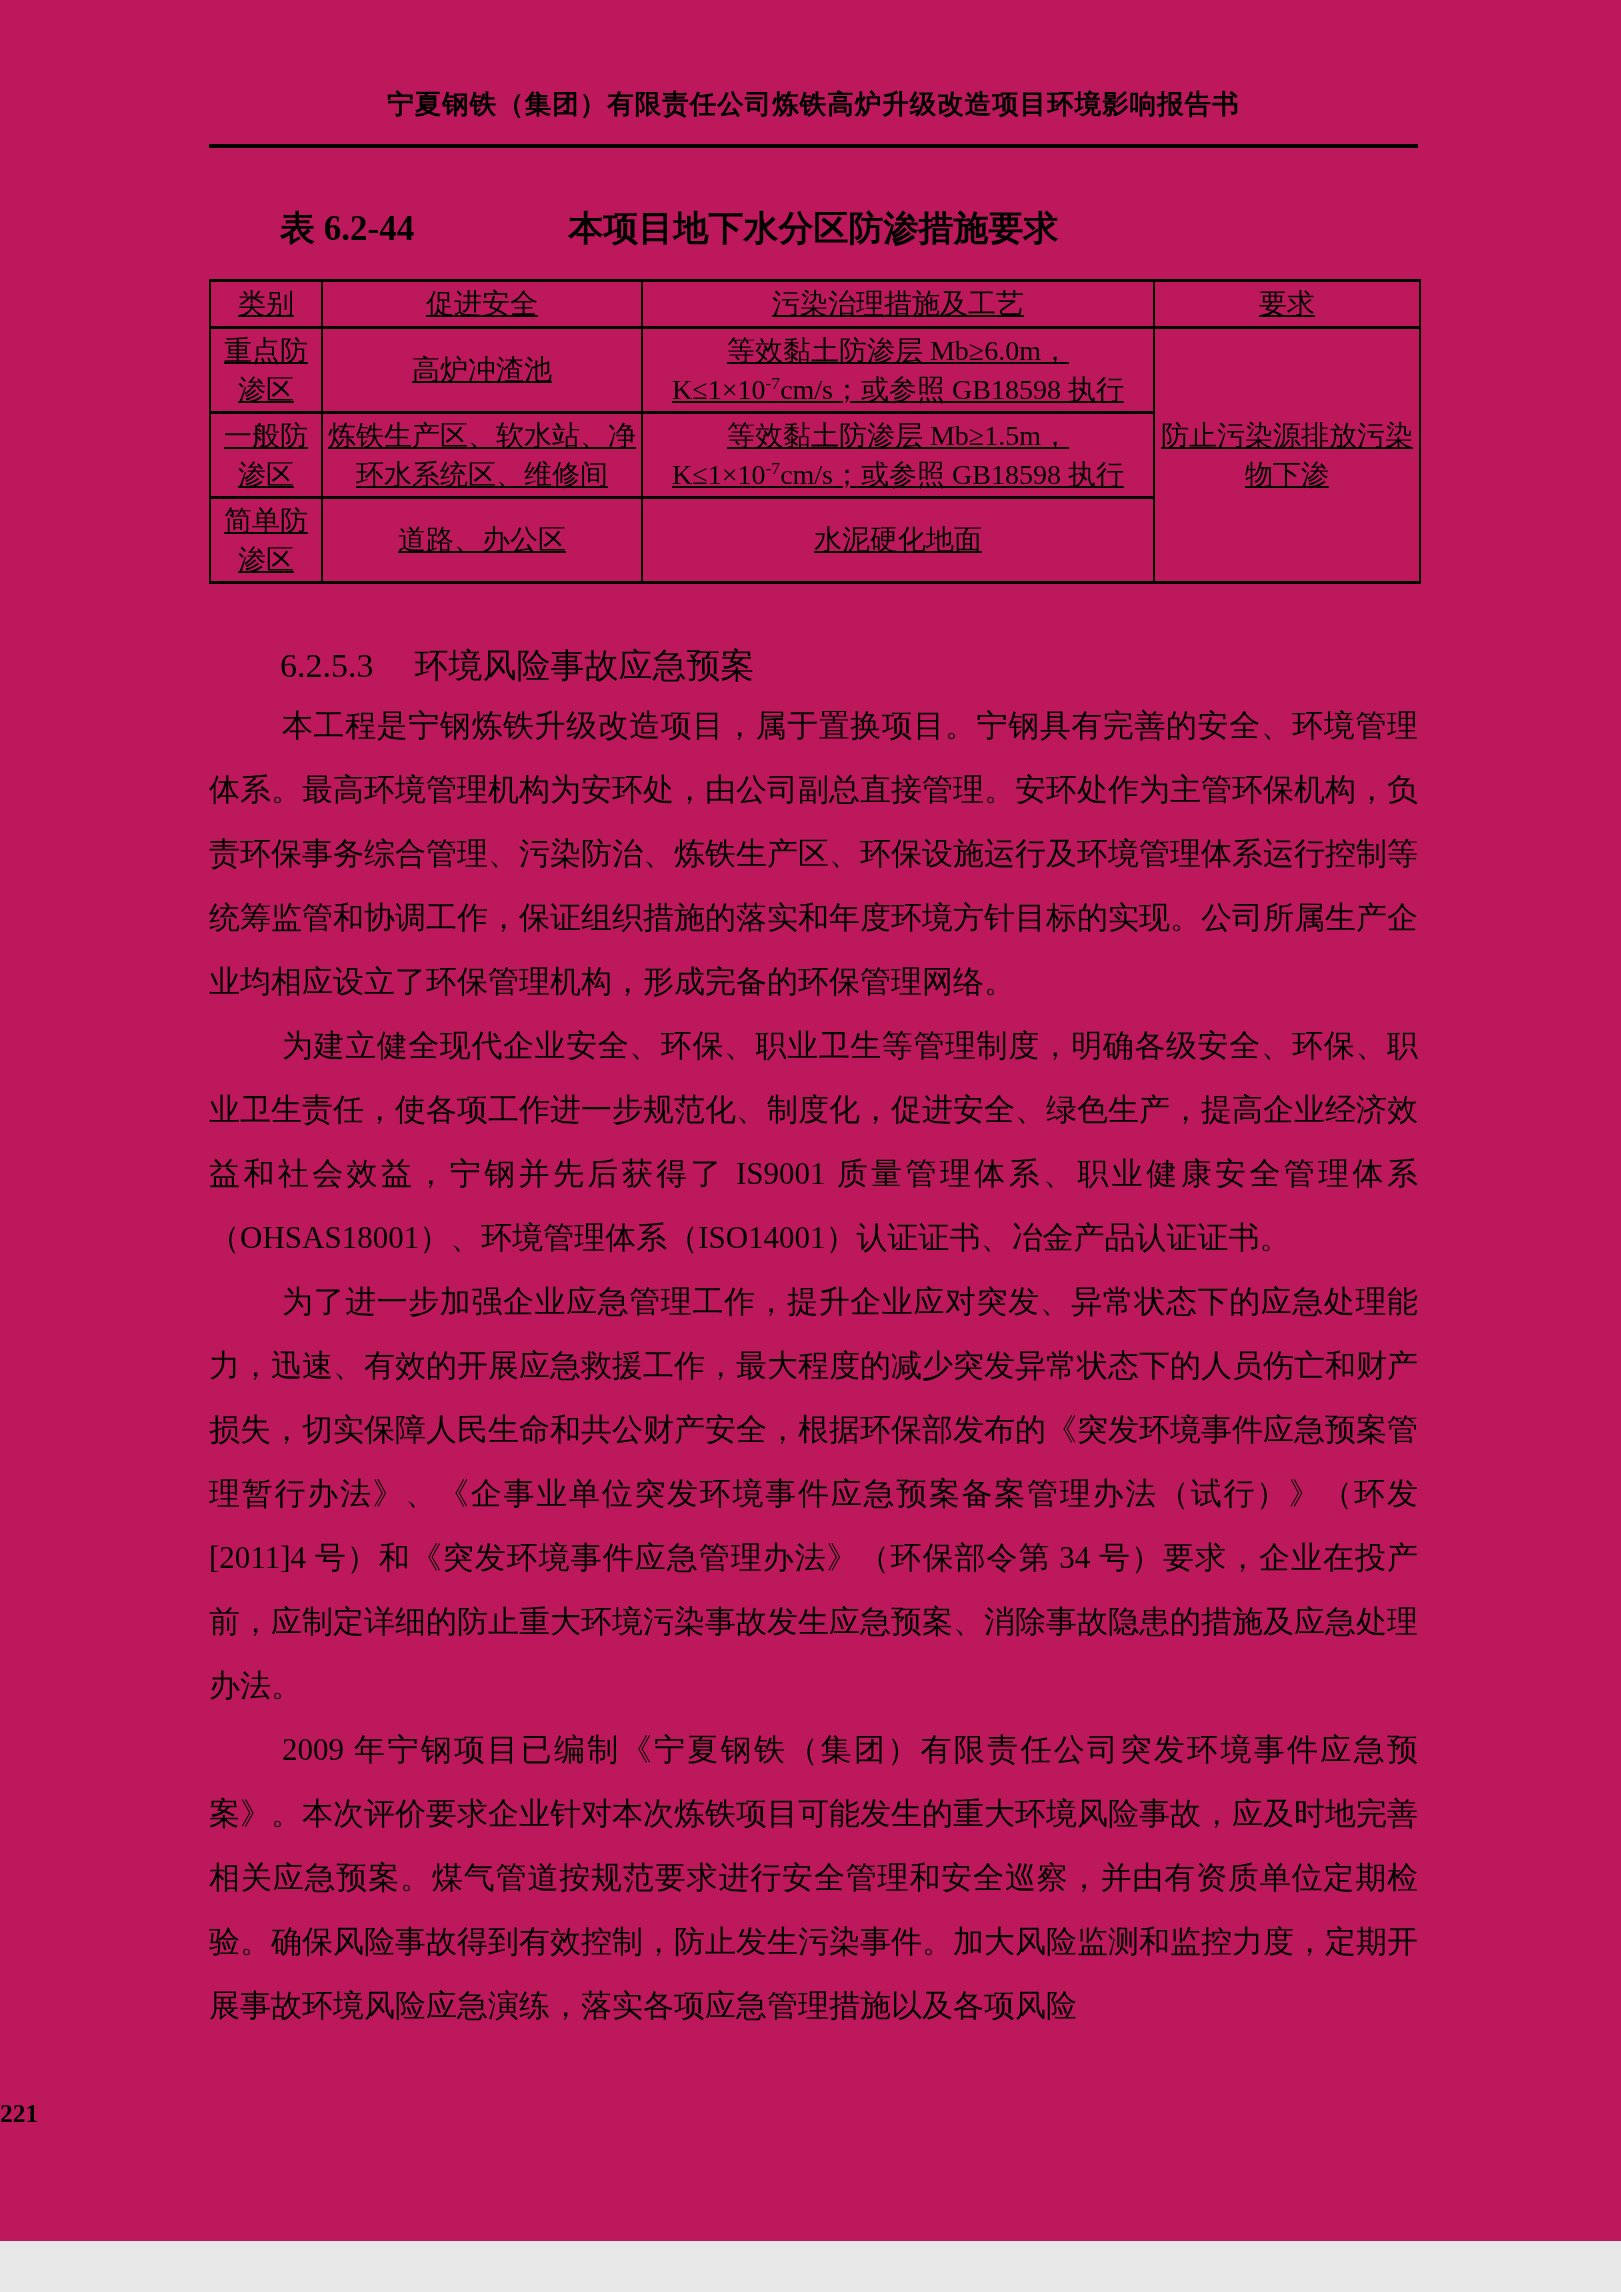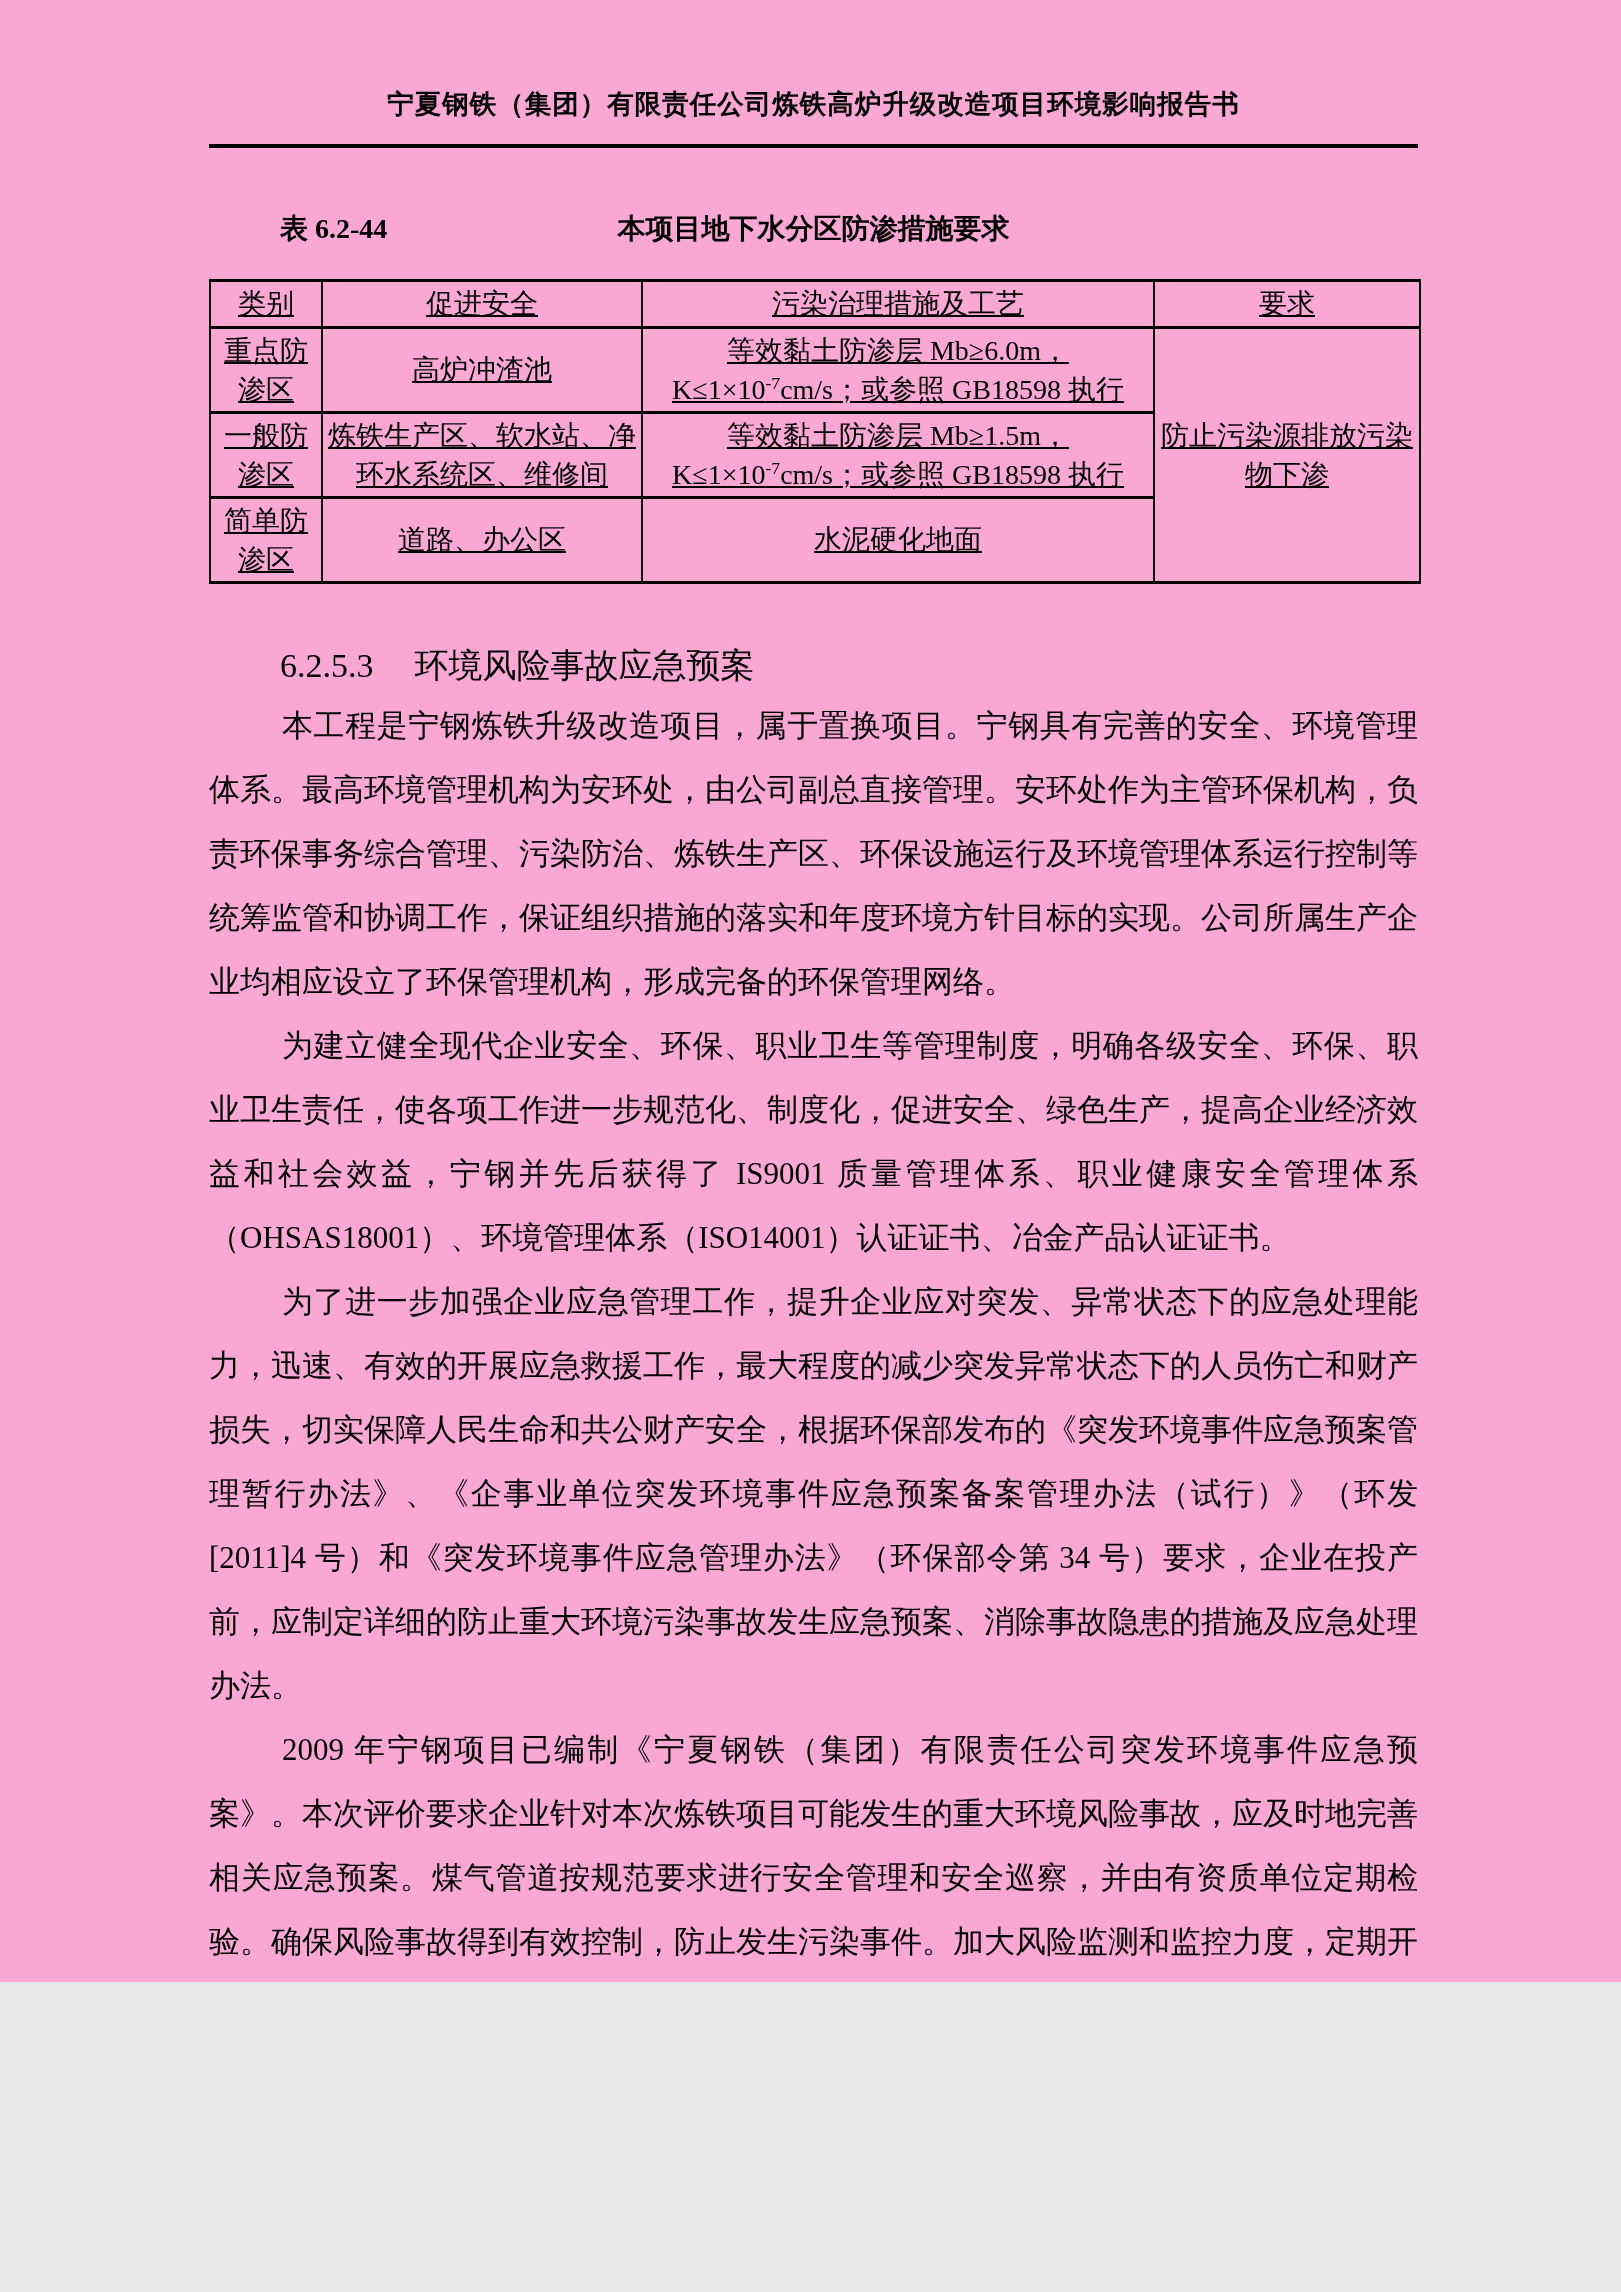--- a/index.html
+++ b/index.html
@@ -1,21 +1,21 @@
 <!DOCTYPE html>
 <html><head>
 <meta charset="utf-8">
 <style>
   * { margin: 0; padding: 0; box-sizing: border-box; }
   html, body { background: #e8e8e8; }
   .page {
     position: relative;
     width: 1621px;
-    height: 1982px;
-    background: #f9a8d4;
+    height: 2241px;
+    background: #be185d;
     font-family: "Liberation Serif", "DejaVu Serif", serif;
     color: #000000;
     overflow: hidden;
   }
   .content {
     position: absolute;
     left: 209px;
     top: 0;
     width: 1209px;
   }
@@ -31,21 +31,21 @@
     margin-top: 21.6px;
     height: 4.9px;
     background: #000000;
     width: 100%;
   }
   .table-caption {
     position: relative;
     margin-top: 59px;
     height: 44px;
     text-align: center;
-    font-size: 28px;
+    font-size: 35px;
     font-weight: bold;
     line-height: 44px;
   }
   .table-caption .caption-label {
     position: absolute;
     left: 71px;
     top: 0;
   }
   table.seep-table {
     margin-top: 27.4px;

